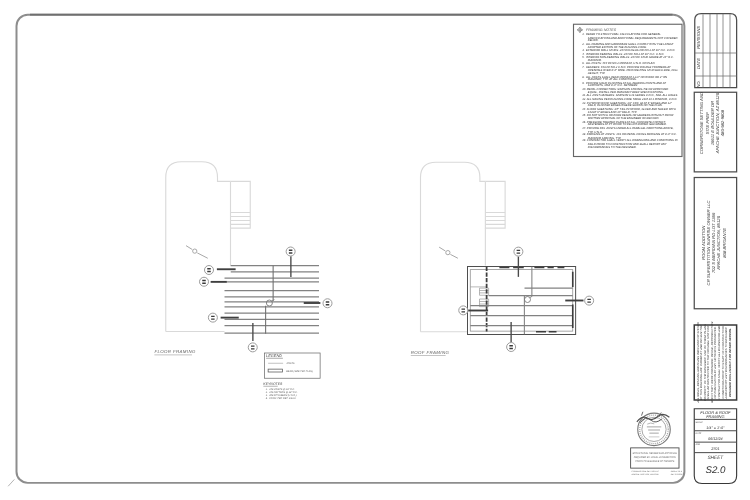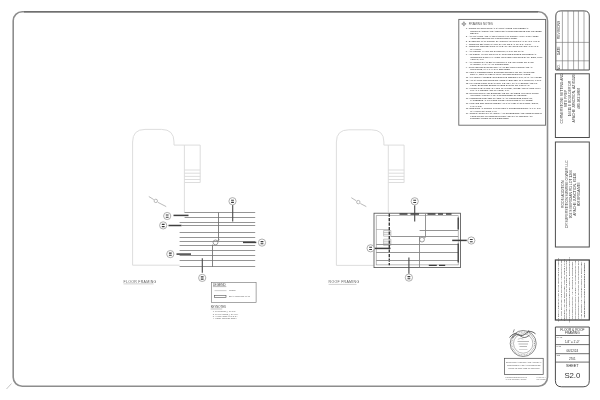--- a/index.html
+++ b/index.html
@@ -1,17 +1,17 @@
 <!DOCTYPE html>
 <html><head>
 <meta charset="utf-8">
 <style>
   html,body{margin:0;padding:0;width:600px;height:400px;background:#fff;overflow:hidden;}
   *{font-family:"Liberation Sans", sans-serif;}
-  #sheet{position:relative;width:600px;height:400px;}
+  #sheet{position:relative;width:600px;height:400px;font-style:italic;}
   svg{position:absolute;left:0;top:0;}
   #notes{position:absolute;left:465.8px;top:27.1px;width:77px;font-size:2.2px;line-height:2.42px;color:#2c2c2c;}
   #notes div{margin:0 0 0.3px 0;padding-left:4.5px;text-indent:-4.5px;}
 </style>
 </head>
 <body>
 <div id="sheet">
 <svg width="600" height="400" viewBox="0 0 600 400">
 
   <rect x="13.2" y="11.8" width="534.3" height="374.5" rx="9" fill="none" stroke="#8d8d8d" stroke-width="1.6"></rect>

